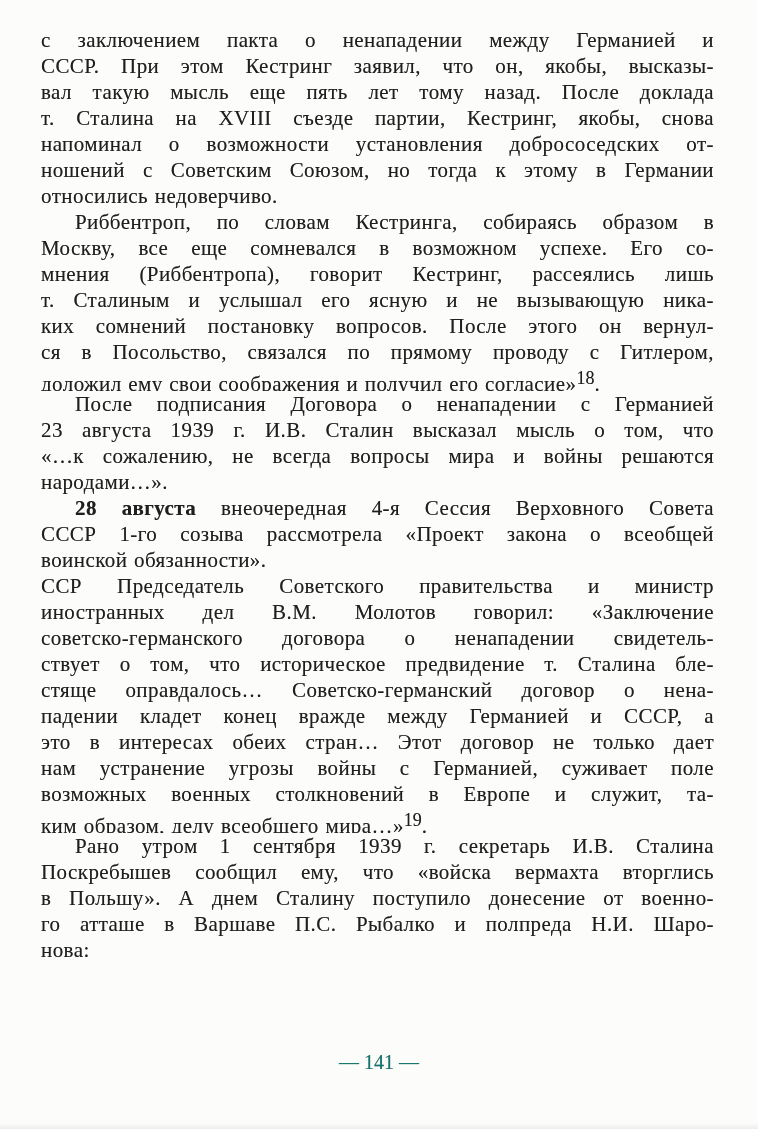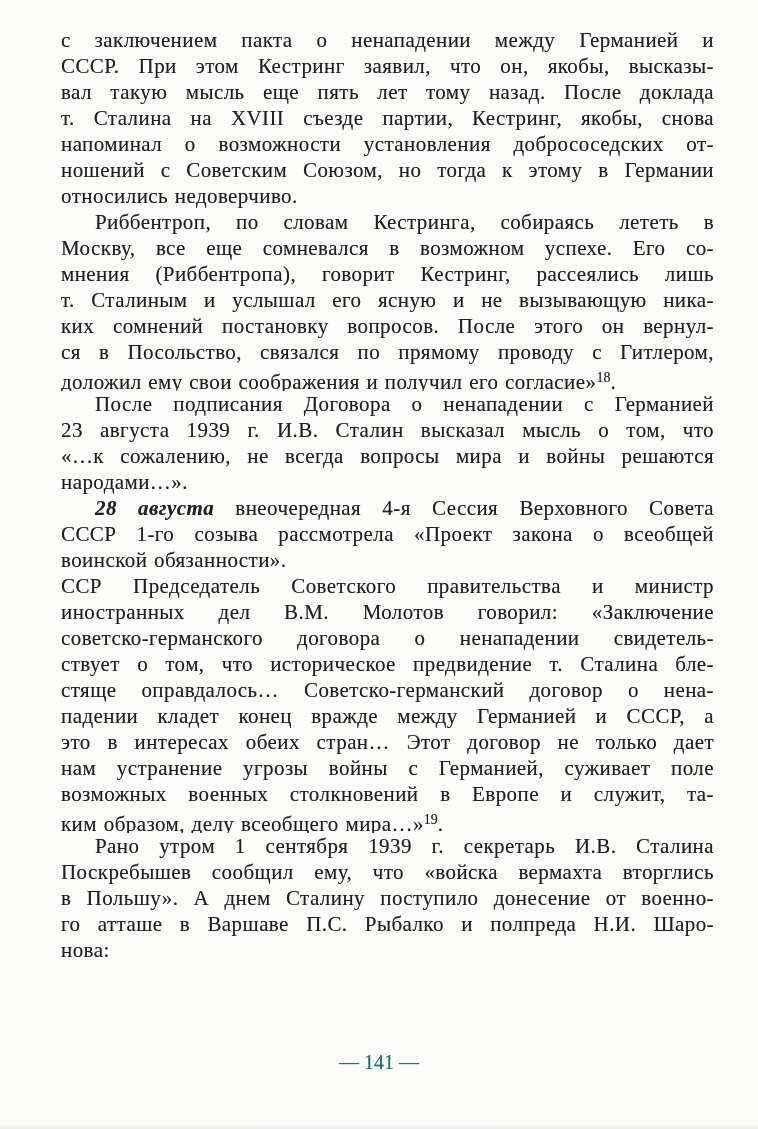--- a/index.html
+++ b/index.html
@@ -12,26 +12,26 @@
   .page{position:absolute;inset:0;}
   .text-block{
     position:absolute;left:41px;top:27px;width:673px;
     font-size:21px;letter-spacing:0.02em;word-spacing:0.05em;
     text-shadow:0 0 0.6px rgba(10,10,10,0.45);
   }
   .para{margin:0;padding:0;}
   .line{
     height:26.0px;line-height:26.0px;
     text-align:justify;text-align-last:justify;
-    overflow:hidden;white-space:nowrap;margin-left:20px;
+    overflow:hidden;white-space:nowrap;
   }
   .line.last{text-align-last:left;}
   .line.indent{padding-left:34px;}
-  .b{font-weight:bold;font-style:italic;}
-  .sup{font-size:14px;vertical-align:7px;letter-spacing:0;}
+  .b{font-weight:bold;}
+  .sup{font-size:18px;vertical-align:7px;letter-spacing:0;}
   .footer{
     position:absolute;left:0;top:1051px;width:758px;
     text-align:center;font-size:20px;color:#0f766e;
     text-shadow:0 0 0.6px rgba(10,10,10,0.4);
   }
   .edge-shadow{
     position:absolute;left:0;bottom:0;width:758px;height:6px;
     background:linear-gradient(to bottom,rgba(0,0,0,0),rgba(60,60,60,0.08));
   }
 </style>
@@ -43,21 +43,21 @@
       <div class="para">
         <div class="line"><span>с заключением пакта о ненападении между Германией и</span></div>
         <div class="line"><span>СССР. При этом Кестринг заявил, что он, якобы, высказы-</span></div>
         <div class="line"><span>вал такую мысль еще пять лет тому назад. После доклада</span></div>
         <div class="line"><span>т. Сталина на XVIII съезде партии, Кестринг, якобы, снова</span></div>
         <div class="line"><span>напоминал о возможности установления добрососедских от-</span></div>
         <div class="line"><span>ношений с Советским Союзом, но тогда к этому в Германии</span></div>
         <div class="line last"><span>относились недоверчиво.</span></div>
       </div>
       <div class="para">
-        <div class="line indent"><span>Риббентроп, по словам Кестринга, собираясь лететь в</span></div>
+        <div class="line indent"><span>Риббентроп, по словам Кестринга, собираясь образом в</span></div>
         <div class="line"><span>Москву, все еще сомневался в возможном успехе. Его со-</span></div>
         <div class="line"><span>мнения (Риббентропа), говорит Кестринг, рассеялись лишь</span></div>
         <div class="line"><span>т. Сталиным и услышал его ясную и не вызывающую ника-</span></div>
         <div class="line"><span>ких сомнений постановку вопросов. После этого он вернул-</span></div>
         <div class="line"><span>ся в Посольство, связался по прямому проводу с Гитлером,</span></div>
         <div class="line last"><span>доложил ему свои соображения и получил его согласие»</span><span class="sup">18</span><span>.</span></div>
       </div>
       <div class="para">
         <div class="line indent"><span>После подписания Договора о ненападении с Германией</span></div>
         <div class="line"><span>23 августа 1939 г. И.В. Сталин высказал мысль о том, что</span></div>

